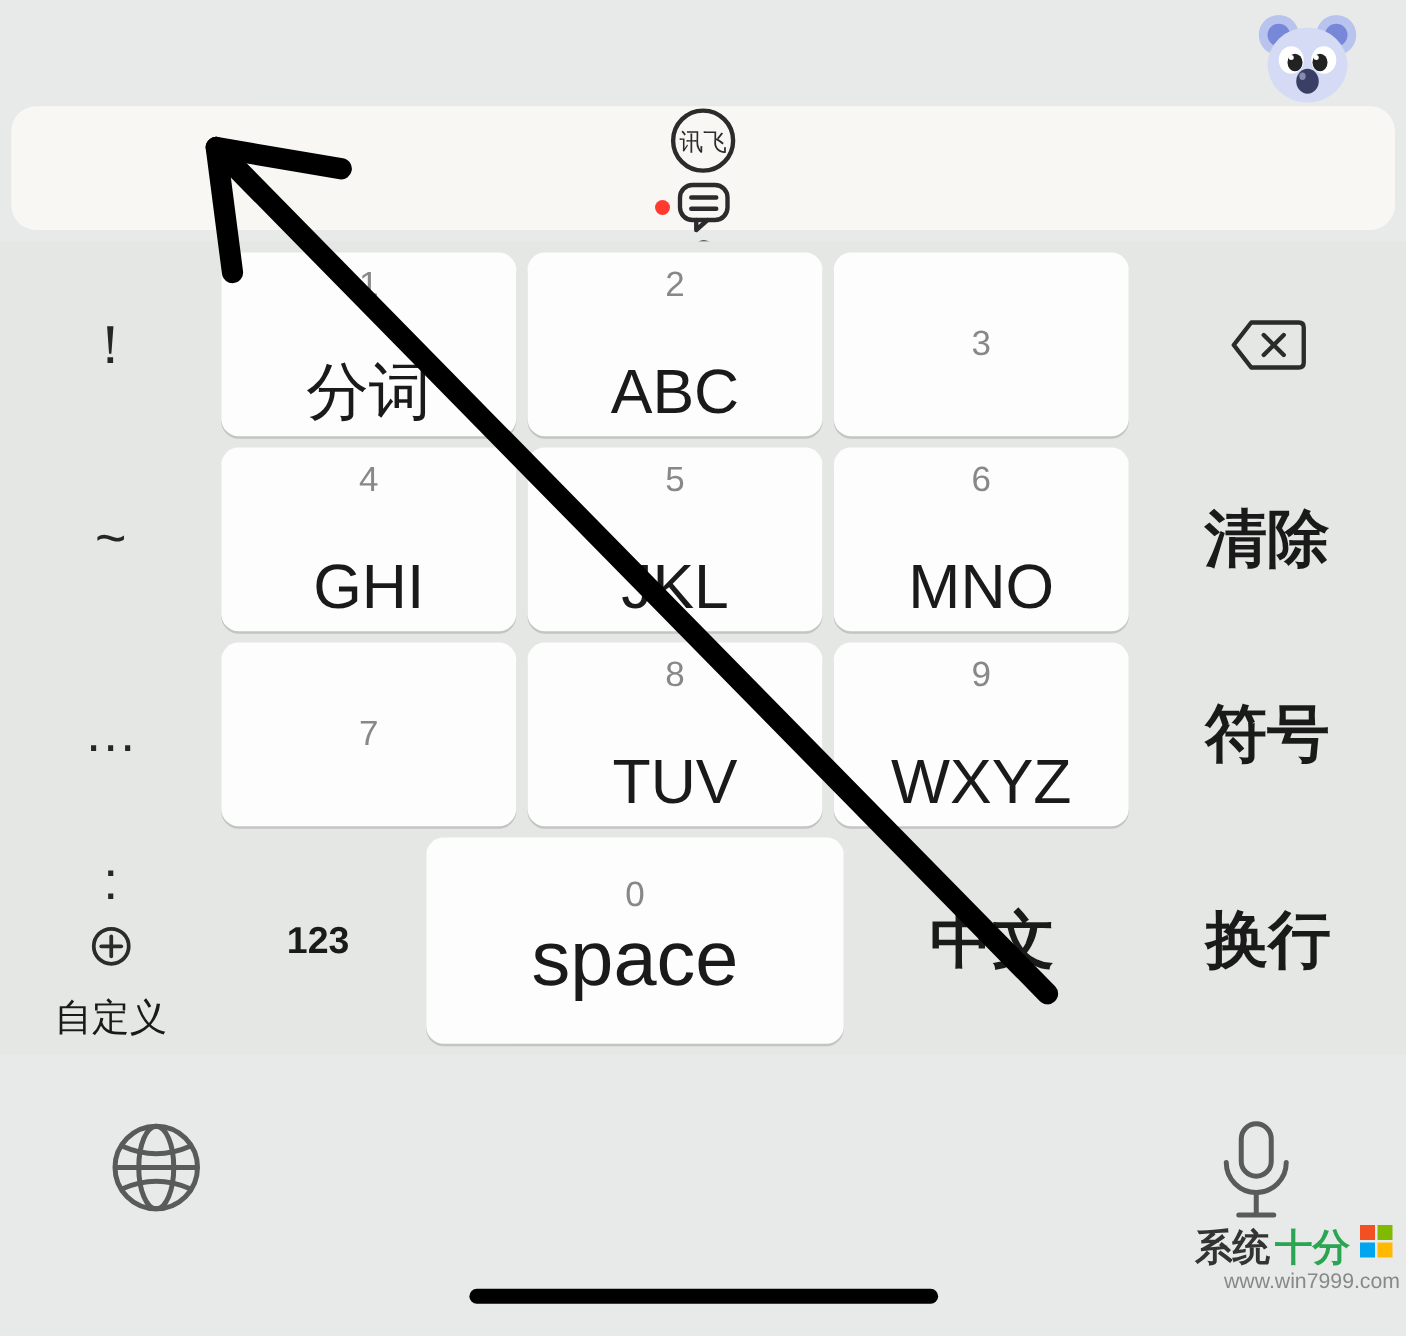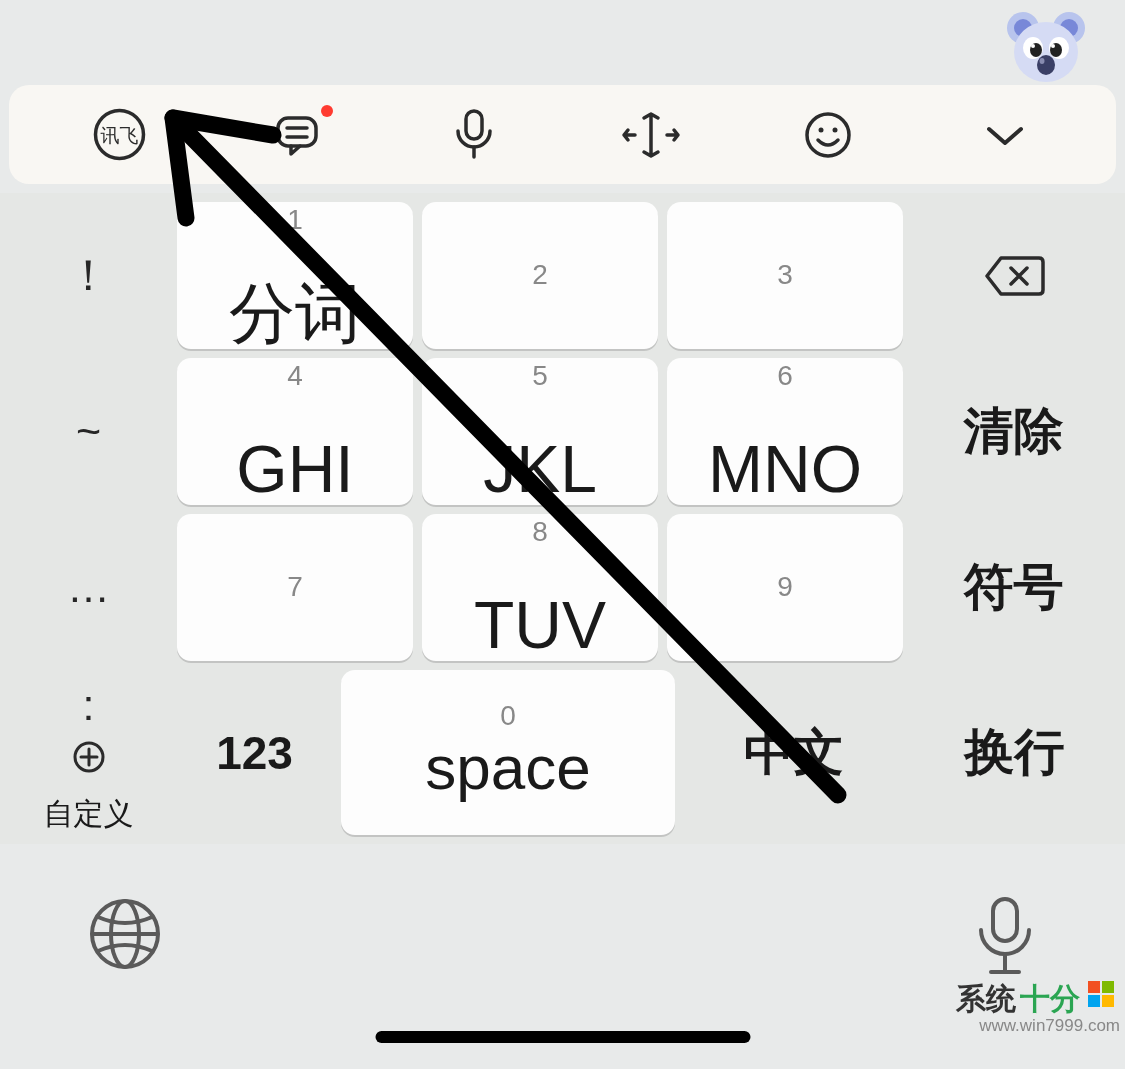--- a/index.html
+++ b/index.html
@@ -28,20 +28,21 @@
       top: 85px;
       left: 9px;
       right: 9px;
       height: 99px;
       background: #f9f7f3;
       border-radius: 20px;
       display: flex;
       align-items: center;
       justify-content: space-around;
       padding: 0 22px;
+      flex-direction: column;
     }
     .tool-icon { flex: 1; display: flex; justify-content: center; align-items: center; height: 100%; color: #2b2b2b; position: relative; }
     .red-dot { position: absolute; top: 20px; right: 52px; width: 12px; height: 12px; background: #ff3b30; border-radius: 50%; }
 
     
     .kbd {
       position: absolute;
       top: 193px;
       left: 0;
       right: 0;
@@ -60,21 +61,21 @@
       align-items: center;
       justify-content: center;
       box-shadow: 0 2px 0 rgba(0,0,0,0.15);
       position: relative;
     }
     .flat-key { background: transparent; box-shadow: none; }
     .main-key { width: 236px; }
     .right-col { width: 203px; flex-shrink: 0; }
 
     .num { font-size: 28px; color: #888; font-weight: 400; line-height: 1; margin-bottom: 2px; }
-    .lbl { font-size: 66px; color: #1a1a1a; font-weight: 400; line-height: 1; margin-top: 44px; }
+    .lbl { font-size: 50px; color: #1a1a1a; font-weight: 400; line-height: 1; margin-top: 44px; }
     .lbl-single { font-size: 50px; color: #1a1a1a; font-weight: 700; }
 
     .punct { font-size: 43px; color: #262626; font-family: 'PingFang SC', sans-serif; }
     .space-lbl { font-size: 62px; color: #1a1a1a; }
 
     .custom-btn { display: flex; flex-direction: column; align-items: center; justify-content: center; gap: 20px; }
     .custom-btn .cust-text { font-size: 30px; color: #1a1a1a; }
 
     
     .bottom-bar {
@@ -169,20 +170,21 @@
   <div class="row">
     <div class="side-left key flat-key">
         <span class="punct">！</span>
       </div>
     <div class="main-key key">
         <span class="num">1</span>
         <span class="lbl">分词</span>
       </div>
     <div class="main-key key">
         <span class="num">2</span>
+        <span class="lbl">ABC</span>
       </div>
     <div class="main-key key">
         <span class="num">3</span>
       </div>
     <div class="right-col key flat-key">
       <svg width="62" height="44" viewBox="0 0 62 44">
         <path d="M18 4 L56 4 Q60 4 60 8 L60 36 Q60 40 56 40 L18 40 L4 22 Z" fill="none" stroke="#2b2b2b" stroke-width="3.5" stroke-linejoin="round"></path>
         <path d="M28 14 L44 30 M44 14 L28 30" stroke="#2b2b2b" stroke-width="3.5" stroke-linecap="round"></path>
       </svg>
     </div>
@@ -215,20 +217,21 @@
       </div>
     <div class="main-key key">
         <span class="num">7</span>
       </div>
     <div class="main-key key">
         <span class="num">8</span>
         <span class="lbl">TUV</span>
       </div>
     <div class="main-key key">
         <span class="num">9</span>
+        <span class="lbl">WXYZ</span>
       </div>
     <div class="right-col key flat-key">
         <span class="lbl-single">符号</span>
       </div>
   </div>
 
 </div>
 
 <style>
   .kbd .row:nth-child(4) { display:none; }
@@ -251,21 +254,21 @@
     <div class="half custom-btn">
       <svg width="34" height="34" viewBox="0 0 34 34">
         <circle cx="17" cy="17" r="14" fill="none" stroke="#2b2b2b" stroke-width="3"></circle>
         <line x1="17" y1="9" x2="17" y2="25" stroke="#2b2b2b" stroke-width="3" stroke-linecap="round"></line>
         <line x1="9" y1="17" x2="25" y2="17" stroke="#2b2b2b" stroke-width="3" stroke-linecap="round"></line>
       </svg>
       <span class="cust-text">自定义</span>
     </div>
   </div>
   <div class="key flat-key" style="width:159px;">
-      <span class="lbl-single" style="font-size:46px;">123</span>
+      <span class="lbl-single" style="font-size:30px;">123</span>
     </div>
   <div class="key space-key">
       <span class="num">0</span>
       <span class="space-lbl">space</span>
     </div>
   <div class="key flat-key" style="width:203px;">
       <span class="lbl-single">中文</span>
     </div>
   <div class="key flat-key right-col">
       <span class="lbl-single">换行</span>

